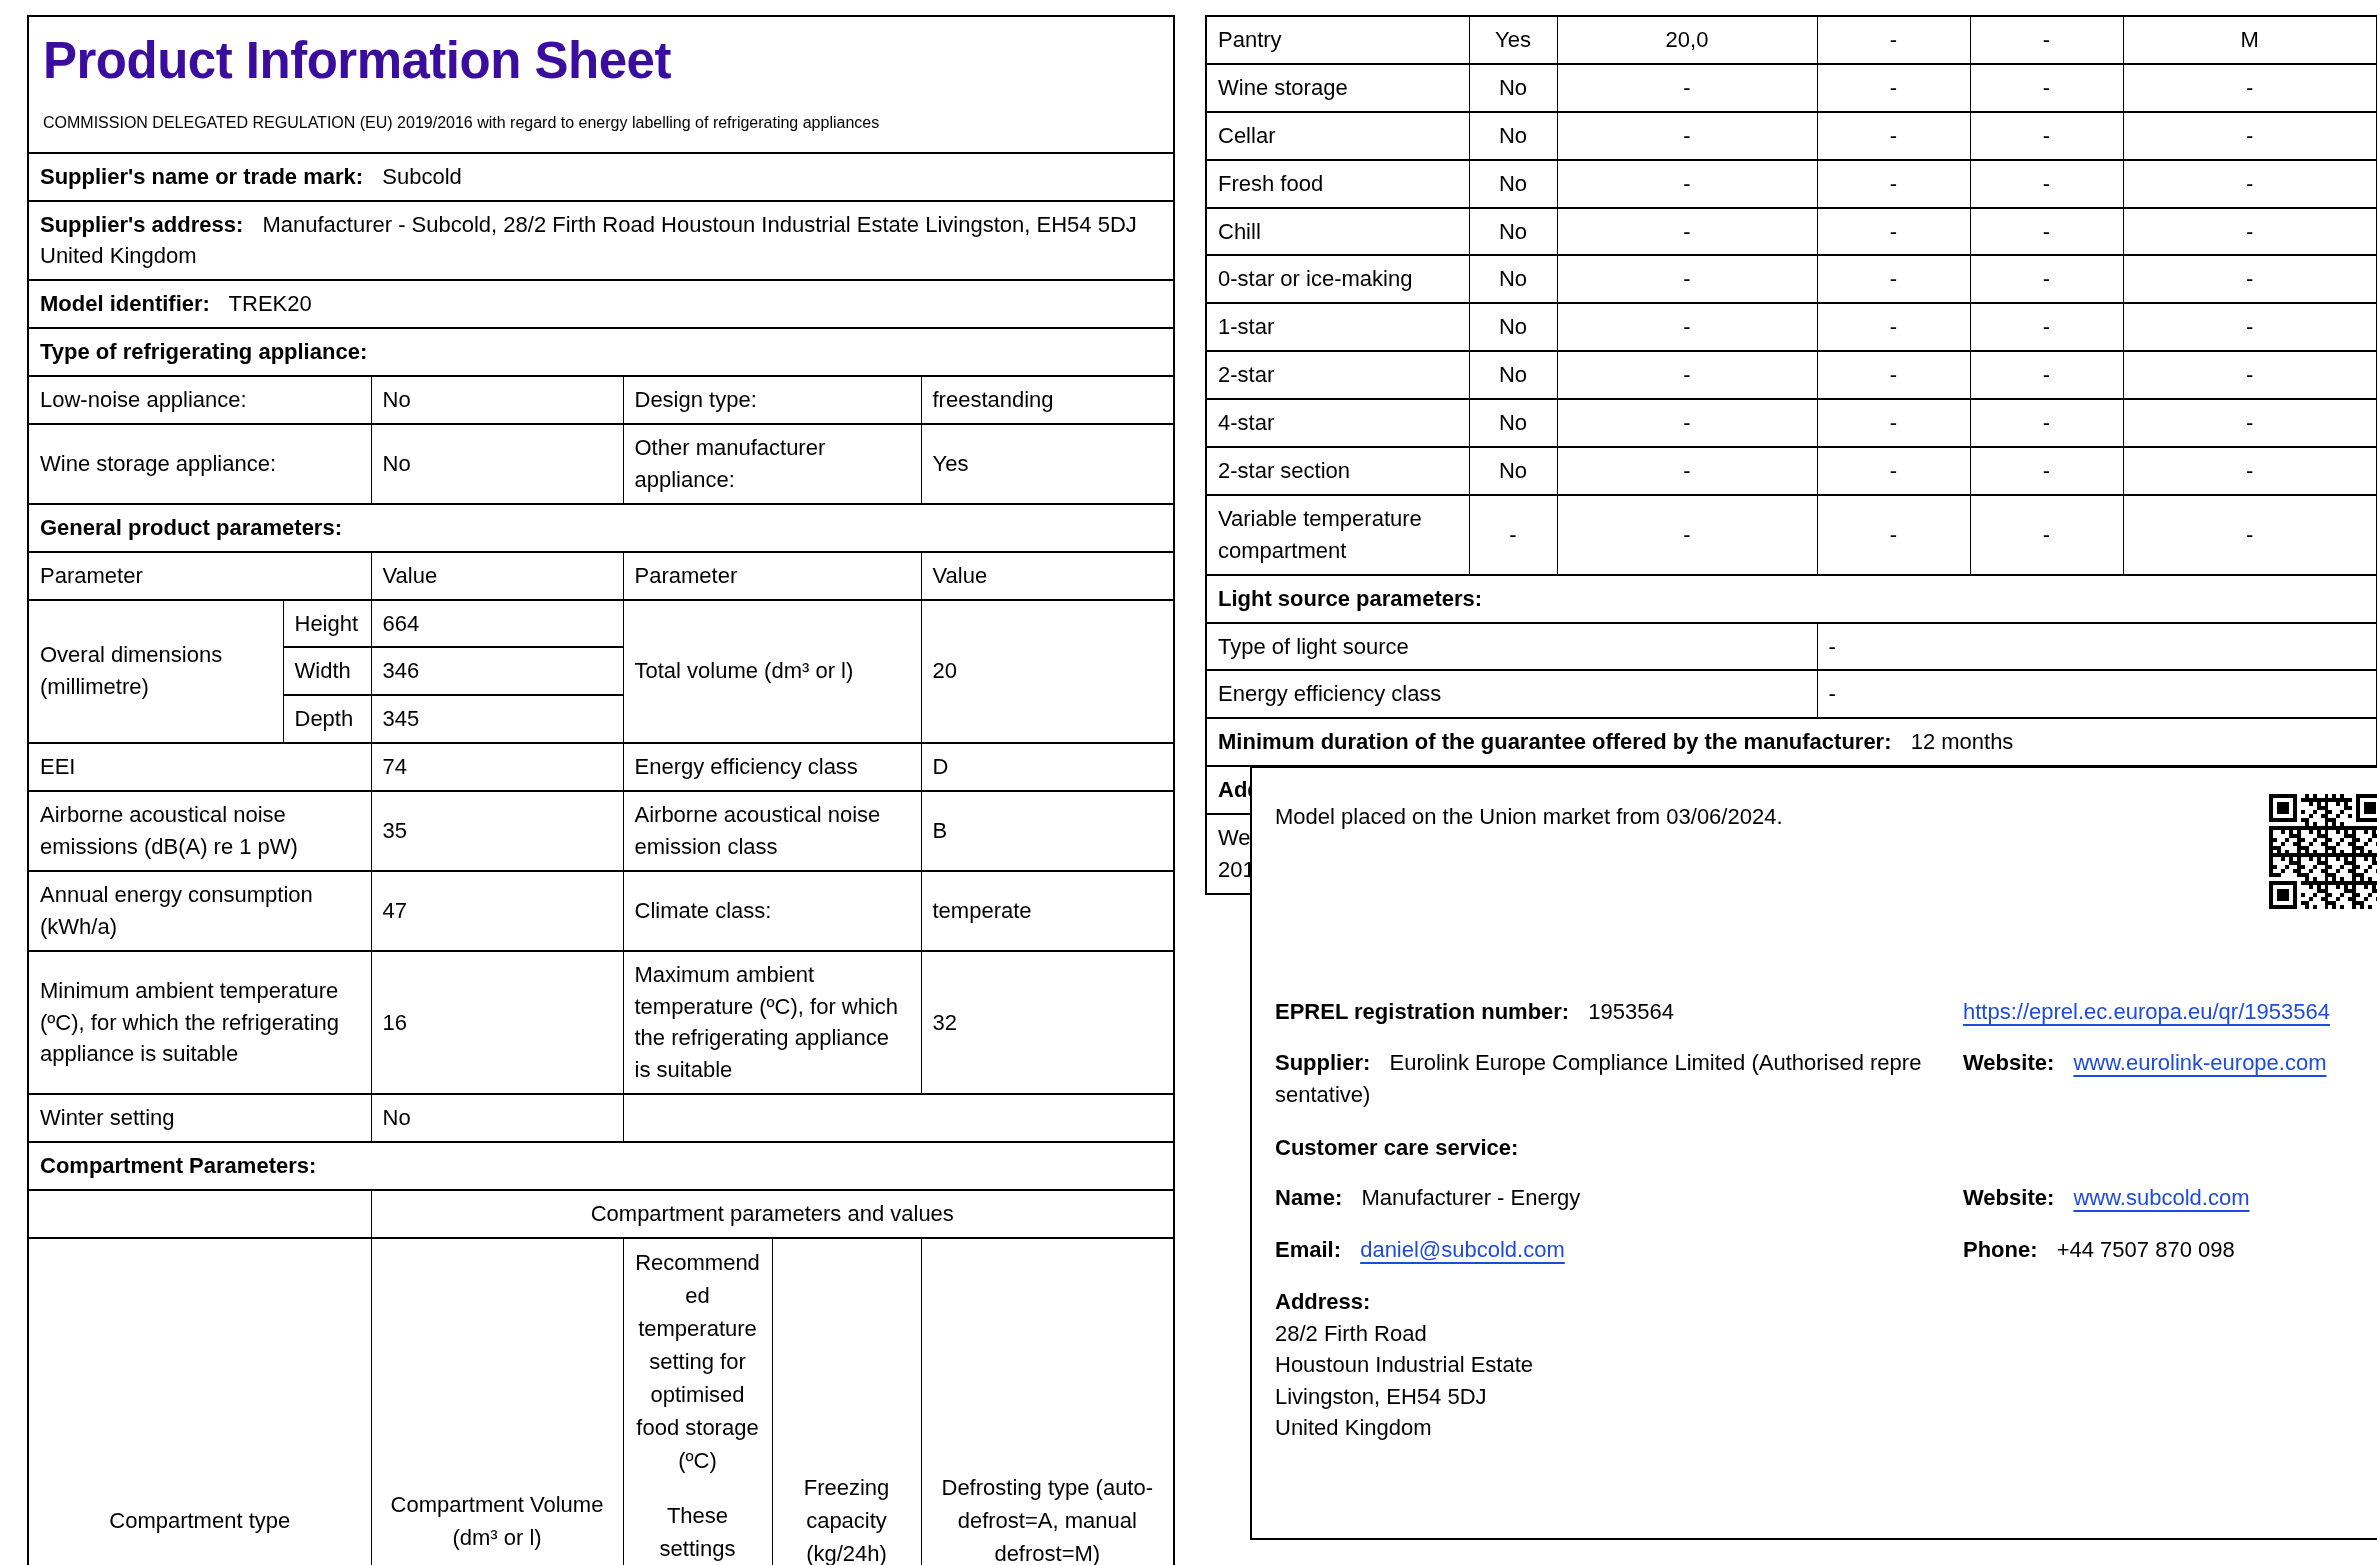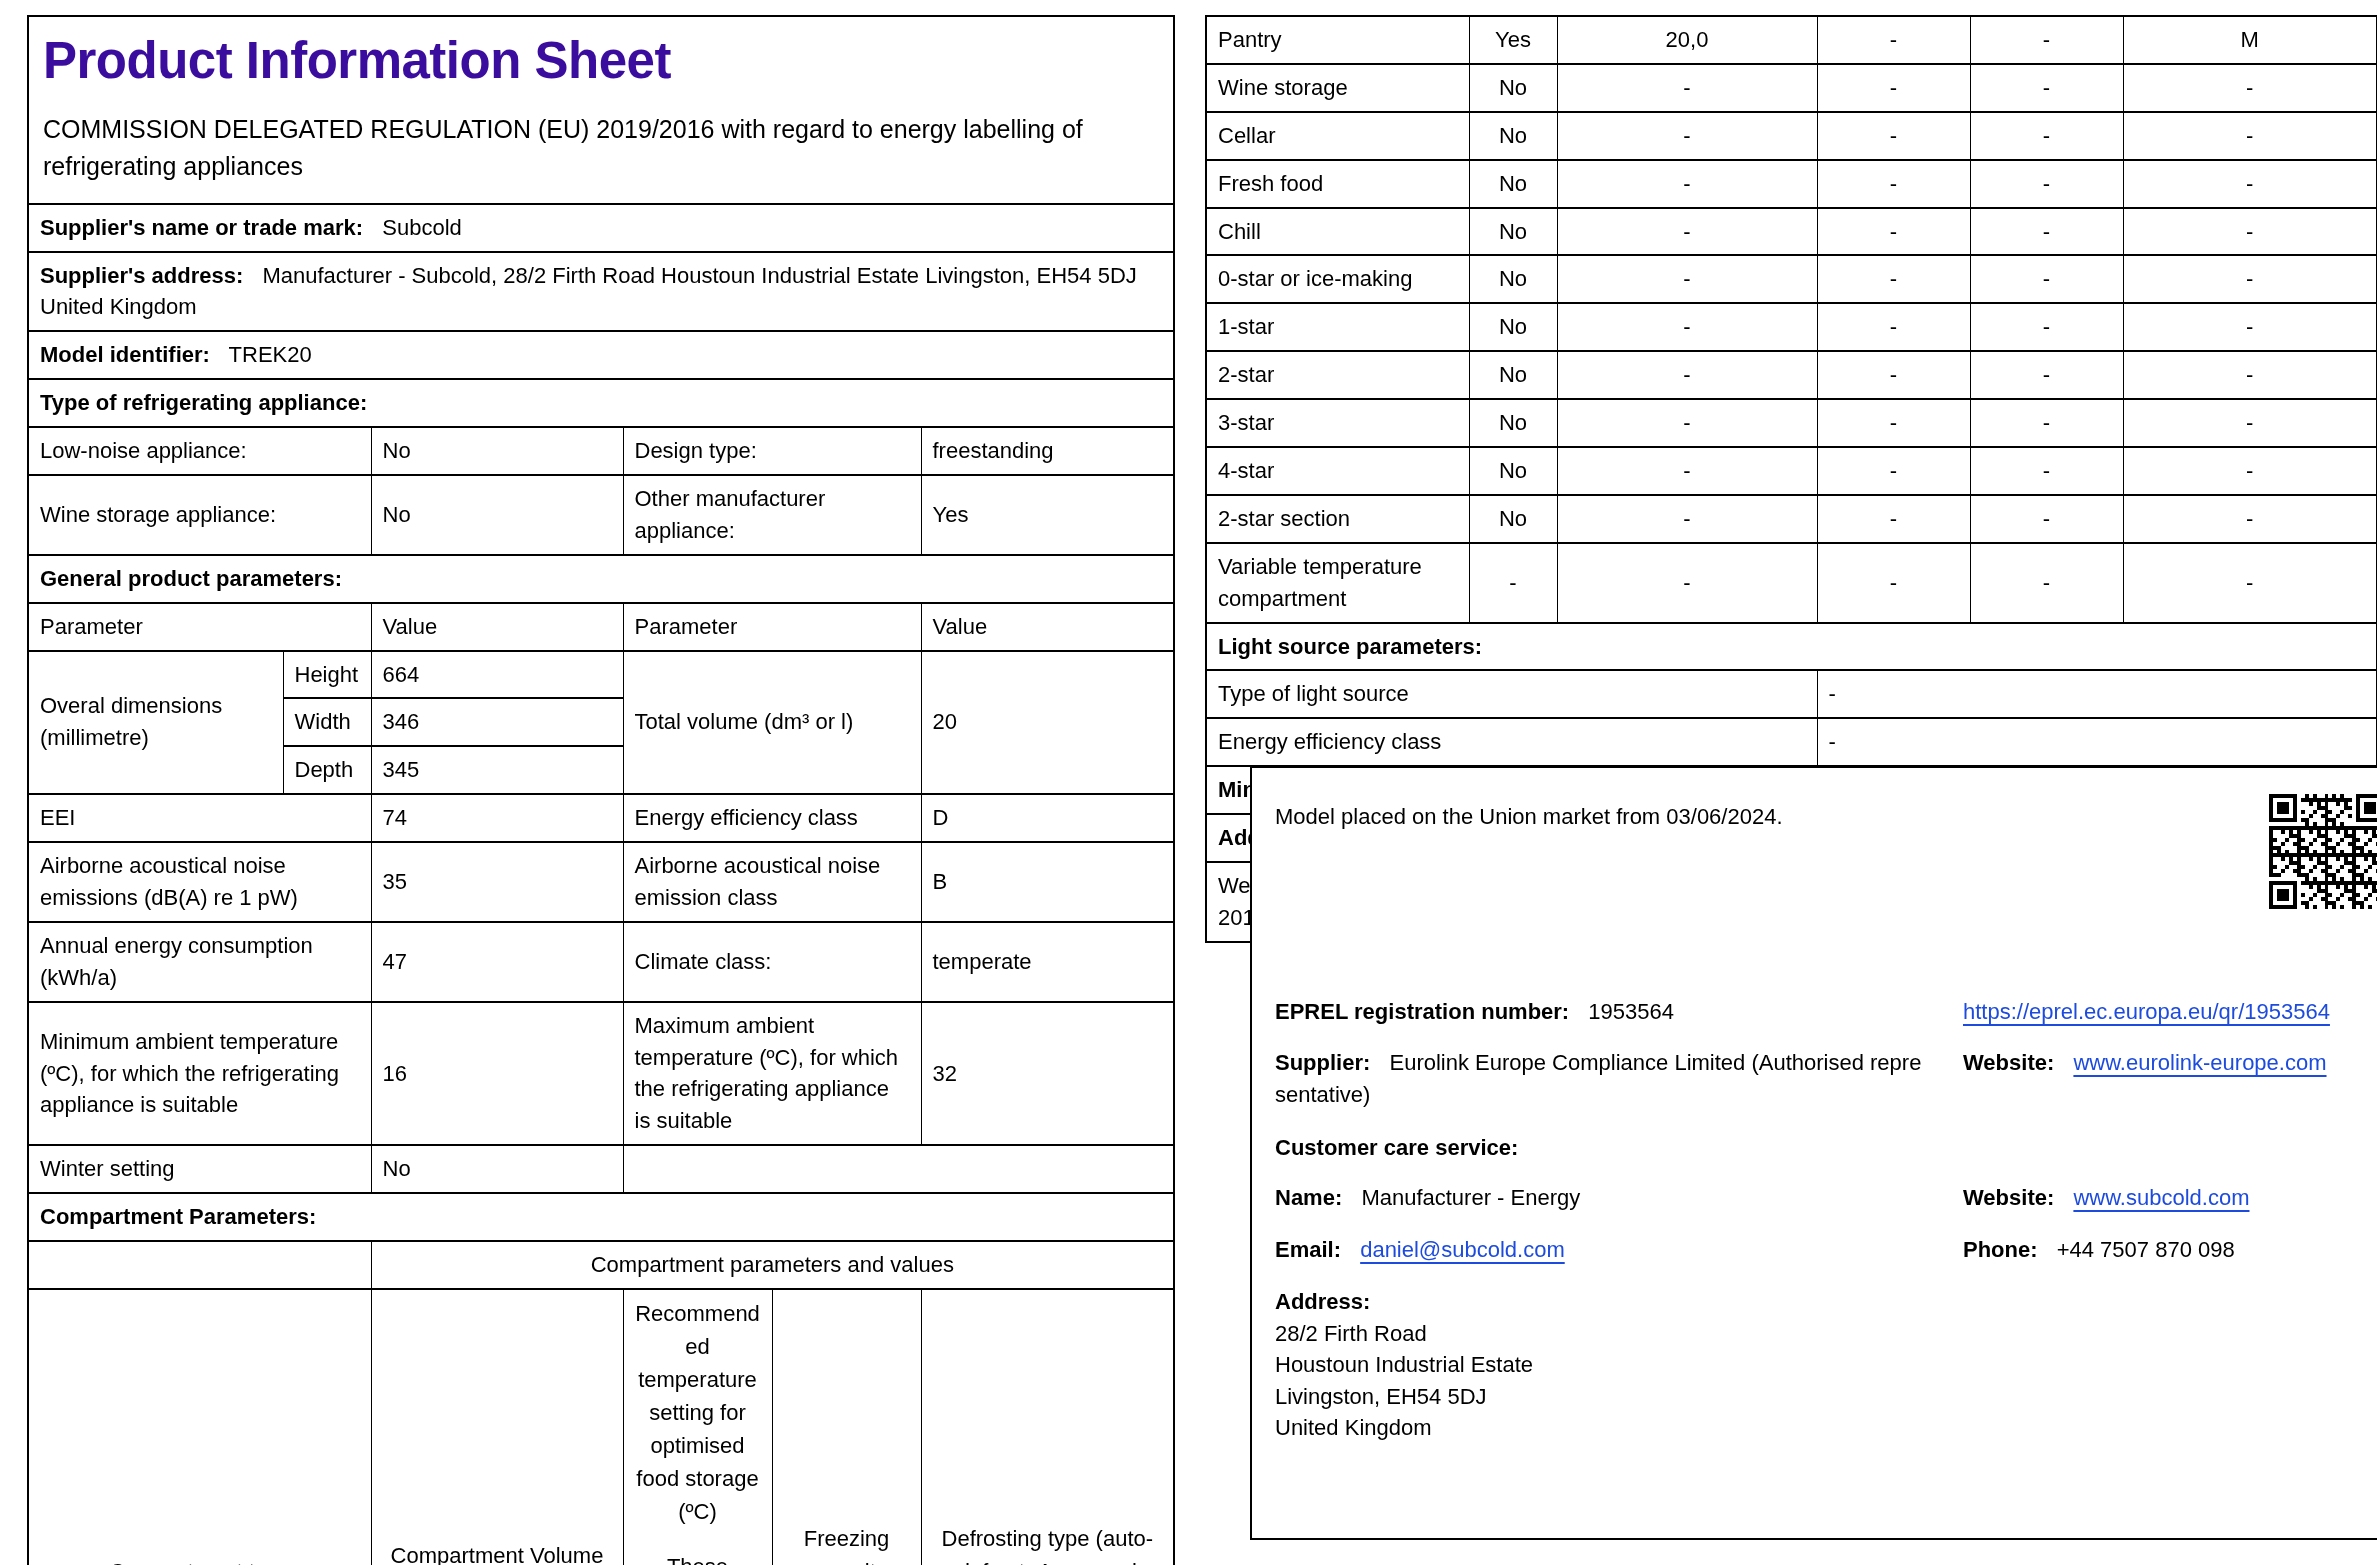--- a/index.html
+++ b/index.html
@@ -18,21 +18,21 @@
   table{border-collapse:collapse;table-layout:fixed;background:#fff;}
   td{border:1.5px solid var(--border);border-top-width:2px;border-bottom-width:2px;
      padding:7px 11px;vertical-align:middle;word-wrap:break-word;}
   .b{font-weight:bold;}
   .lbl{font-weight:bold;margin-right:13px;}
   .center{text-align:center;}
   
   #left-table{position:absolute;left:27px;top:15px;width:1145px;height:1536px;border:2.5px solid var(--border);}
   #left-table td.noborder-title{padding:15px 14px 17px 14px;vertical-align:top;margin-top:8px;}
   h1{color:var(--title);font-size:51px;line-height:1.15;font-weight:bold;letter-spacing:-0.5px;margin-bottom:20px;}
-  .subtitle{font-size:25px;line-height:1.5;}
+  .subtitle{font-size:16px;line-height:1.5;}
   .h-title{height:134px;} .h-sname{height:36px;} .h-saddr{height:74px;} .h-model{height:45px;}
   .h-sec{height:45px;} .h-row{height:45px;} .h-wine{height:64px;} .h-hdr{height:37px;}
   .h-dim{height:35px;} .h-eei{height:35px;} .h-air{height:60px;} .h-ann{height:63px;}
   .h-amb{height:121px;} .h-win{height:40px;padding-left:17px;} .h-comp{height:46px;} .h-cpv{height:35px;}
   .bighead td{vertical-align:middle;text-align:center;line-height:1.5;}
   .bighead .para + .para{margin-top:22px;}
   
   #right-table{position:absolute;left:1205px;top:15px;width:1169px;border:2.5px solid var(--border);}
   #right-table td{height:35px;}
   #right-table td.name{text-align:left;}
@@ -243,28 +243,20 @@
   <tr>
     <td class="name">1-star</td>
     <td class="val">No</td>
     <td class="val">-</td>
     <td class="val">-</td>
     <td class="val">-</td>
     <td class="val">-</td>
   </tr>
   <tr>
     <td class="name">2-star</td>
-    <td class="val">No</td>
-    <td class="val">-</td>
-    <td class="val">-</td>
-    <td class="val">-</td>
-    <td class="val">-</td>
-  </tr>
-  <tr>
-    <td class="name">3-star</td>
     <td class="val">No</td>
     <td class="val">-</td>
     <td class="val">-</td>
     <td class="val">-</td>
     <td class="val">-</td>
   </tr>
   <tr>
     <td class="name">4-star</td>
     <td class="val">No</td>
     <td class="val">-</td>

